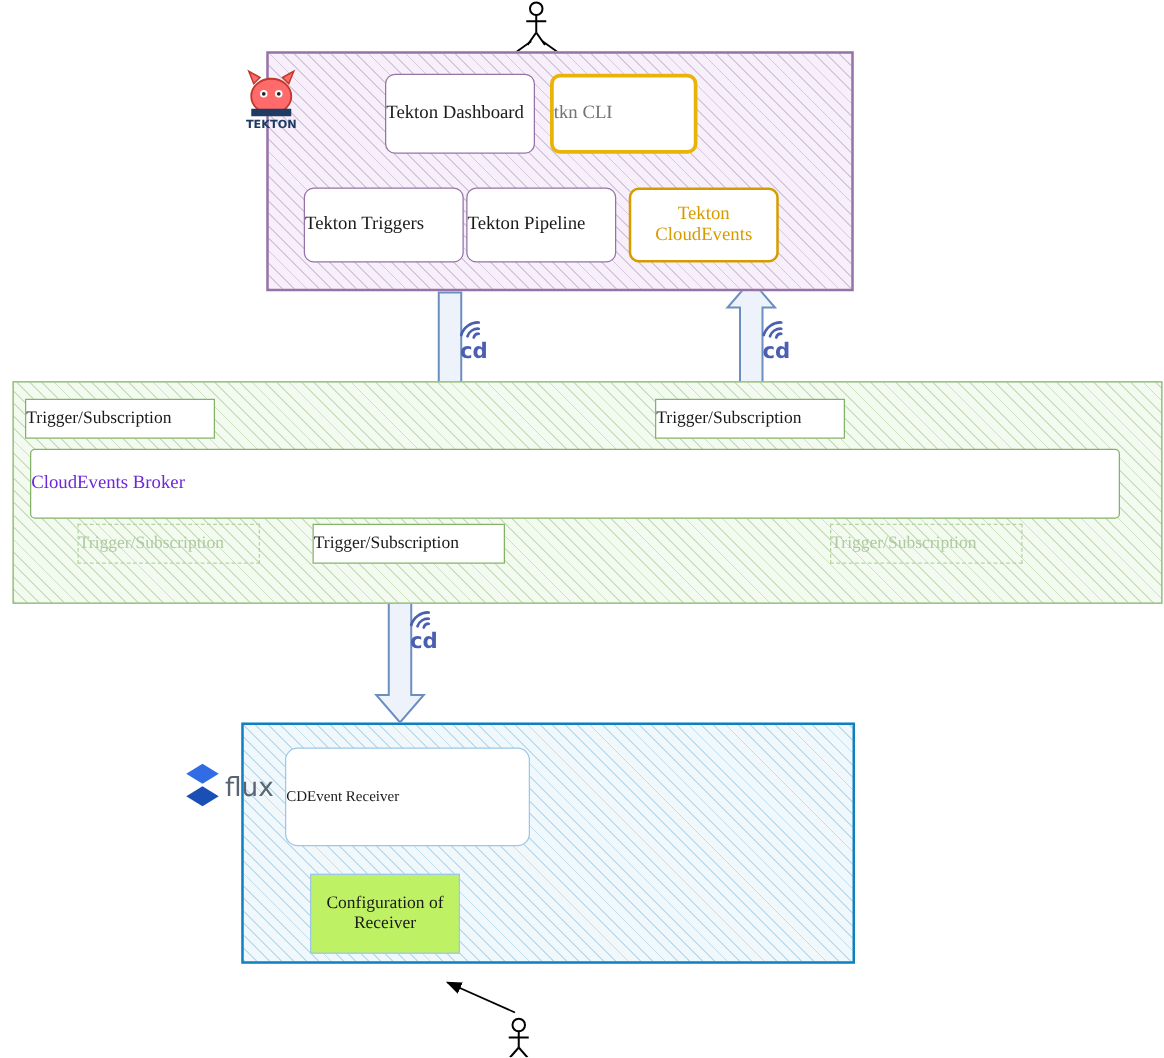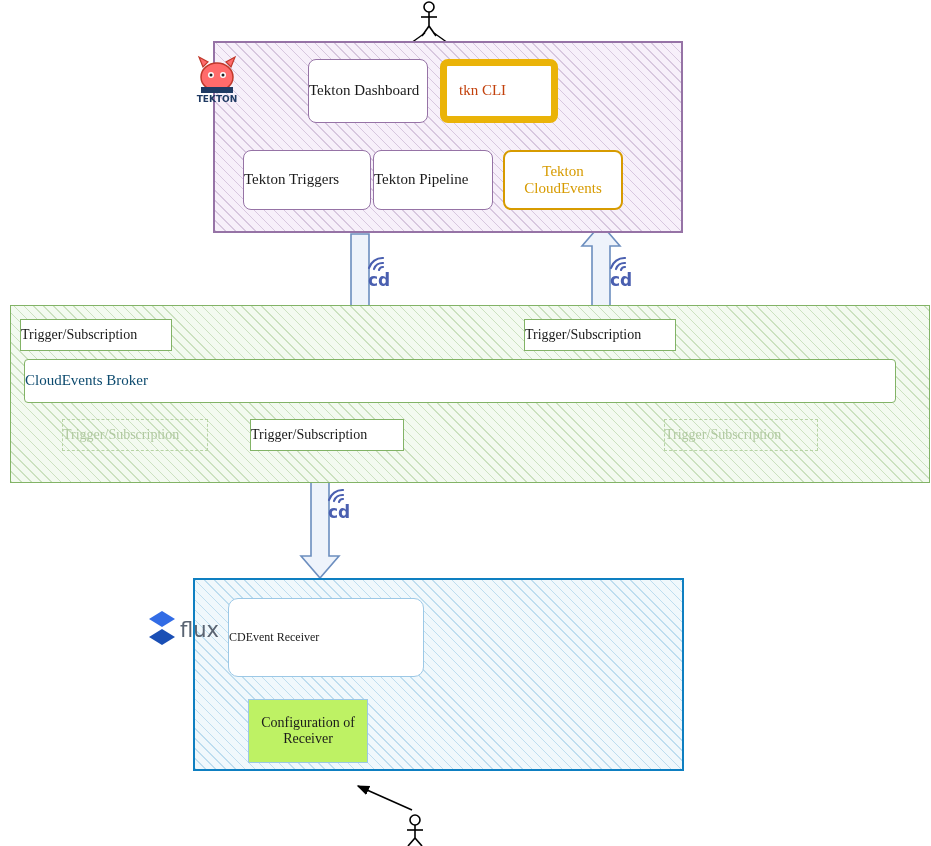--- a/index.html
+++ b/index.html
@@ -44,26 +44,25 @@
   #tekton-dashboard {
     left: 308px; top: 59px; width: 120px; height: 64px;
     border: 1px solid #9673a6;
     border-radius: 8px;
     background: #ffffff;
     font-size: 15px;
     color: #1a1a1a;
   }
   #tkn-cli {
     left: 440px; top: 59px; width: 118px; height: 64px;
-    border: 7px solid #eab308;
-    border-radius: 8px;
-    background: #ffffff;
-    font-size: 15px;
-    color: #c2410c;
-    padding-left: 12px;
+    border: 3px solid #eab308;
+    border-radius: 8px;
+    background: #ffffff;
+    font-size: 15px;
+    color: #737373;
   }
   #tekton-triggers {
     left: 243px; top: 150px; width: 128px; height: 60px;
     border: 1px solid #9673a6;
     border-radius: 8px;
     background: #ffffff;
     font-size: 15px;
     color: #1a1a1a;
   }
   #tekton-pipeline {
@@ -92,26 +91,26 @@
     background-color: #f3faf0;
     background-image: repeating-linear-gradient(
       45deg,
       rgba(130,179,102,0.35) 0px,
       rgba(130,179,102,0.35) 1px,
       rgba(255,255,255,0) 1px,
       rgba(255,255,255,0) 7px
     );
   }
   #cloudevents-broker {
-    left: 24px; top: 359px; width: 872px; height: 44px;
+    left: 24px; top: 359px; width: 872px; height: 56px;
     border: 1px solid #82b366;
     border-radius: 4px;
     background: #ffffff;
     font-size: 15px;
-    color: #0c4a6e;
+    color: #6d28d9;
   }
   .trigsub {
     font-size: 14px;
     color: #1a1a1a;
     background: #ffffff;
     border: 1px solid #82b366;
     height: 32px;
   }
   .trigsub.ghost {
     border: 1px dashed #b7d3a5;

